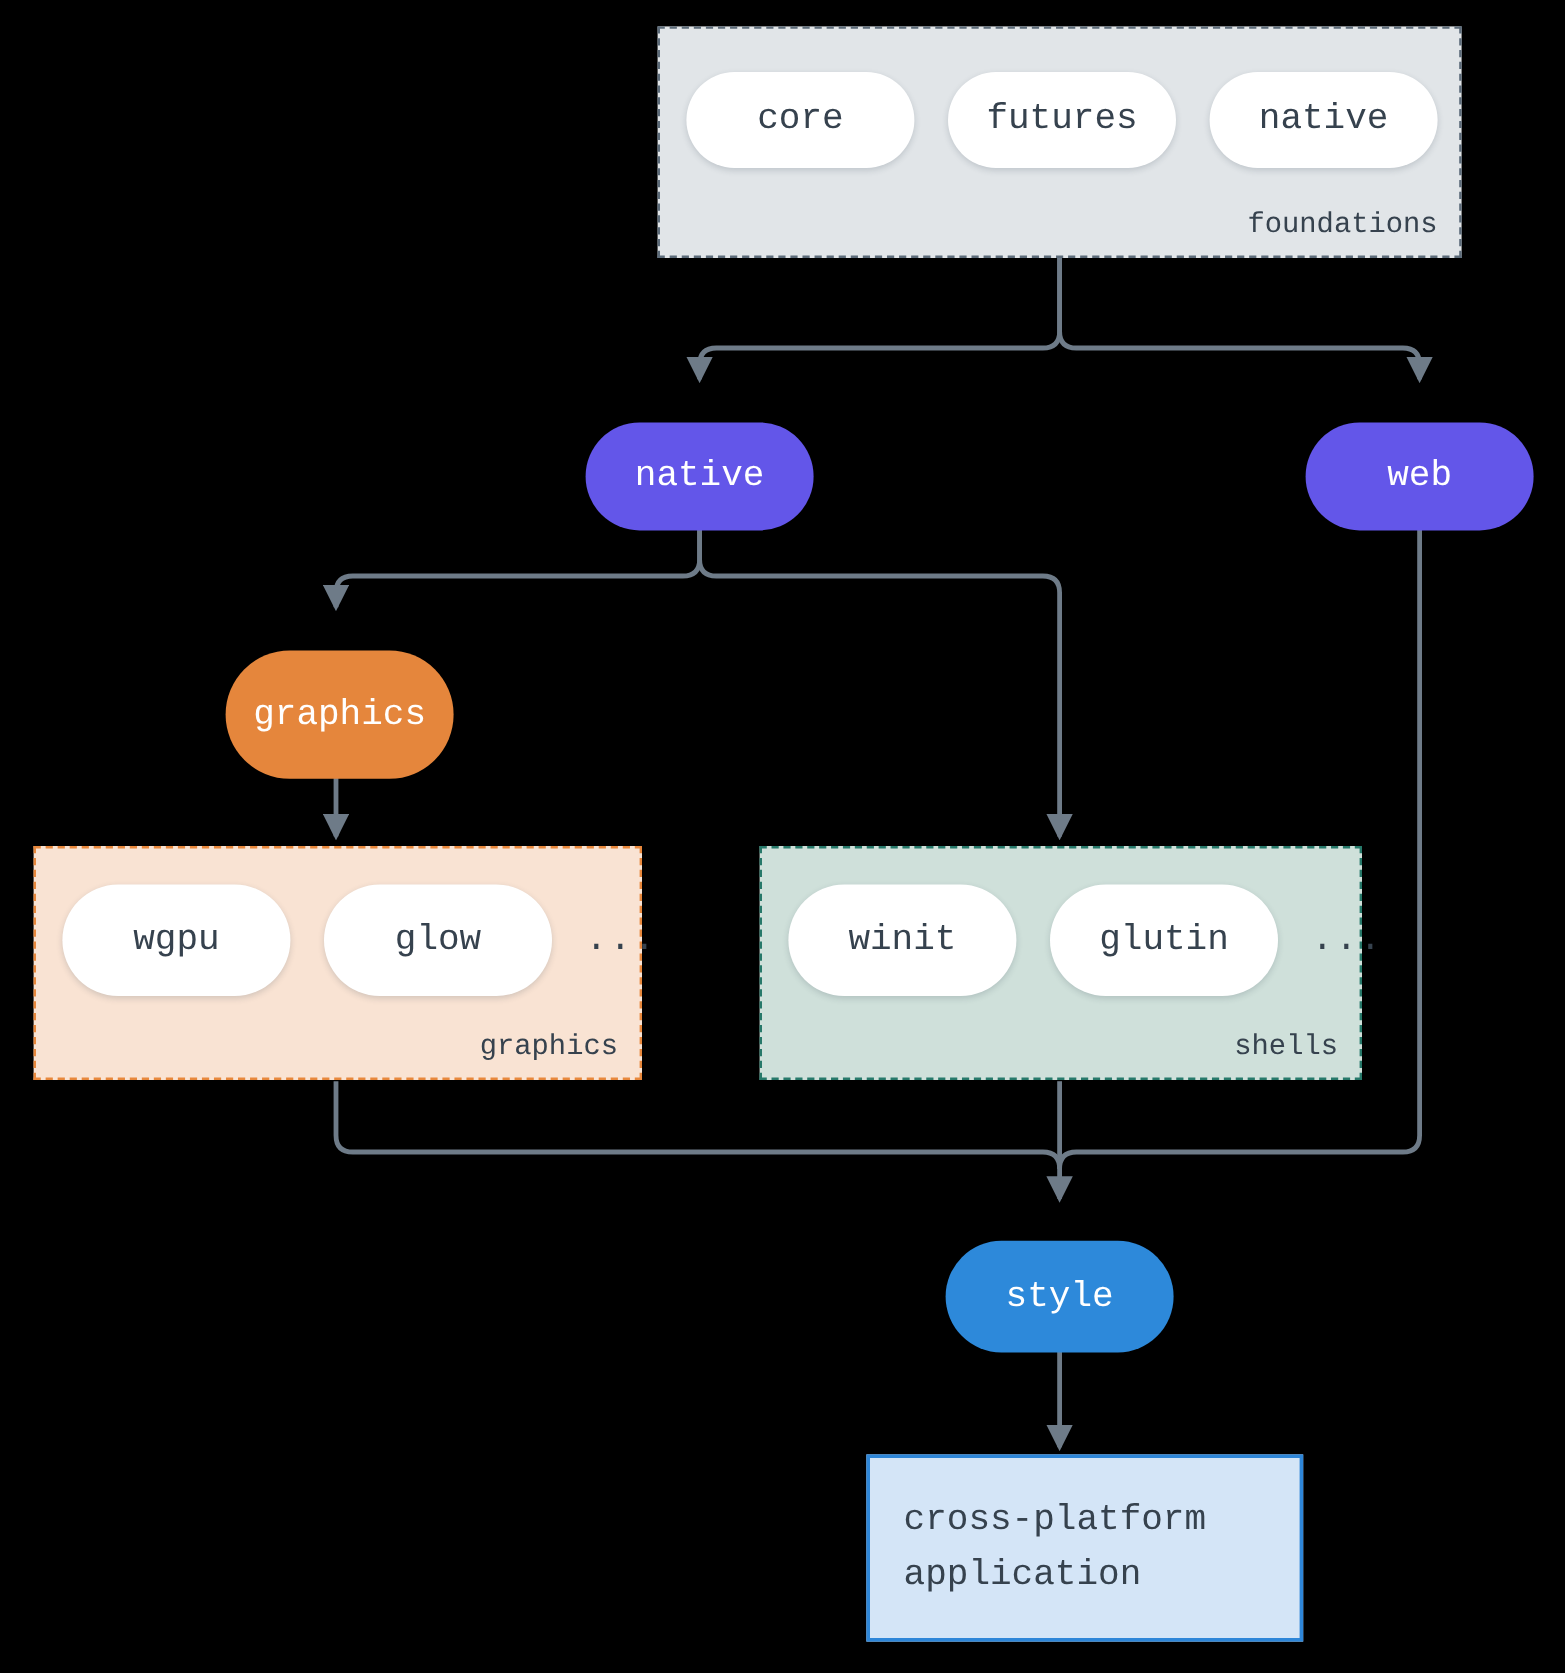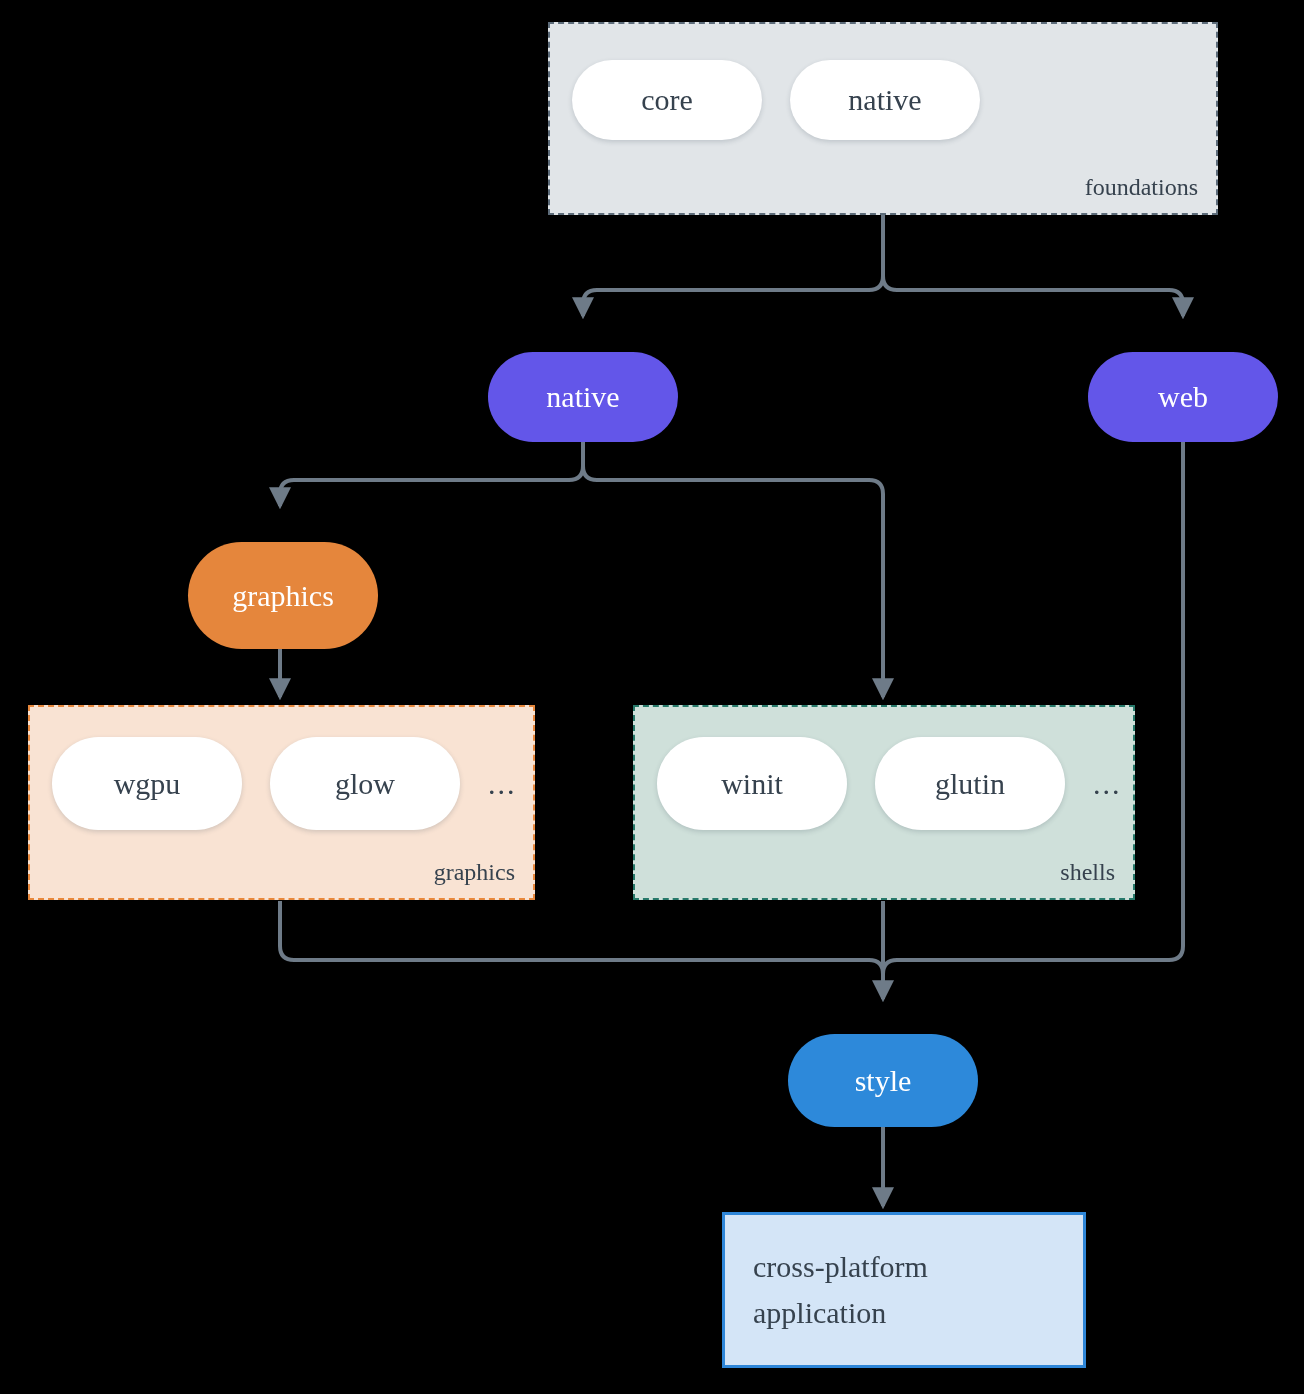--- a/index.html
+++ b/index.html
@@ -1,21 +1,21 @@
 <!DOCTYPE html>
 <html style="--background: #000000; --arrow: #6e7b88; --text-dark: #36424e; --text-light: #ffffff; --pill-white: #ffffff; --purple: #6356e9; --orange: #e5863c; --blue: #2d89da; --foundations-fill: #e1e5e8; --foundations-border: #5d6c7a; --renderers-fill: #f9e3d3; --renderers-border: #e8883c; --shells-fill: #cfe0da; --shells-border: #27796a; --app-fill: #d4e5f7; --app-border: #2e86d8;"><head>
 <meta charset="utf-8">
 <style>
   html, body { margin: 0; padding: 0; background: #000; }
   #canvas {
     position: relative;
     width: 1304px;
     height: 1394px;
     background: var(--background, #000);
-    font-family: Liberation Serif, serif;
+    font-family: Liberation Mono, monospace;
     overflow: hidden;
   }
   #connectors { position: absolute; inset: 0; width: 100%; height: 100%; }
   #connectors path.connector {
     stroke: var(--arrow, #6e7b88);
     stroke-width: 4;
     fill: none;
   }
   #connectors .arrowhead { fill: var(--arrow, #6e7b88); }
 
@@ -126,20 +126,21 @@
     <path class="connector" d="M280,614 L280,697" marker-end="url(#ah)"></path>
     <path class="connector" d="M280,901 L280,946 Q280,960 294,960 L869,960 Q883,960 883,974"></path>
     <path class="connector" d="M1183,418 L1183,946 Q1183,960 1169,960 L897,960 Q883,960 883,974"></path>
     <path class="connector" d="M883,901 L883,999" marker-end="url(#ah)"></path>
     <path class="connector" d="M883,1103 L883,1206" marker-end="url(#ah)"></path>
   </svg>
 
   <div class="group foundations">
     <div class="row">
       <div class="pill white">core</div>
+      <div class="pill white">futures</div>
       <div class="pill white">native</div>
     </div>
     <div class="group-label">foundations</div>
   </div>
 
   <div class="node native">native</div>
   <div class="node web">web</div>
   <div class="node graphics">graphics</div>
 
   <div class="group renderers">

